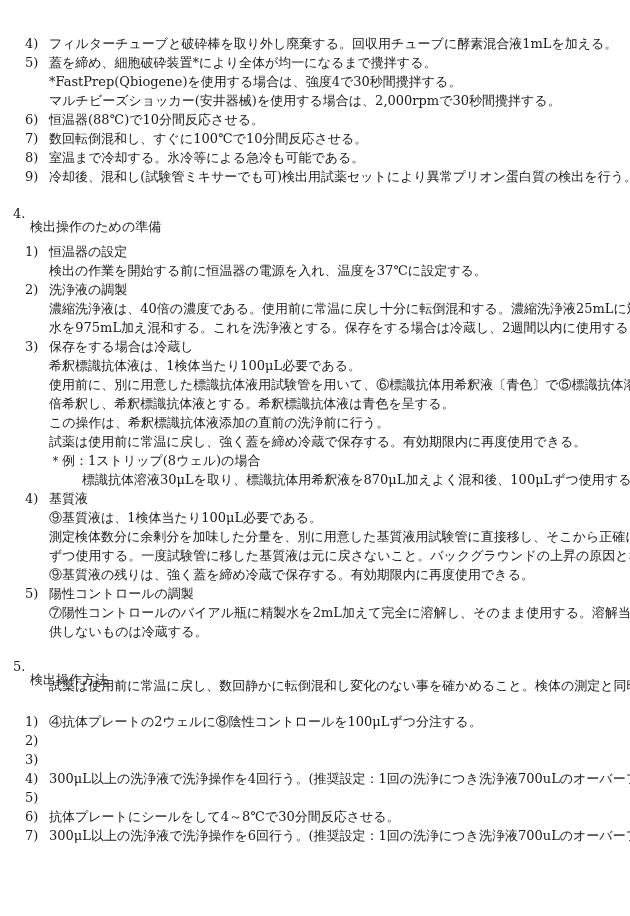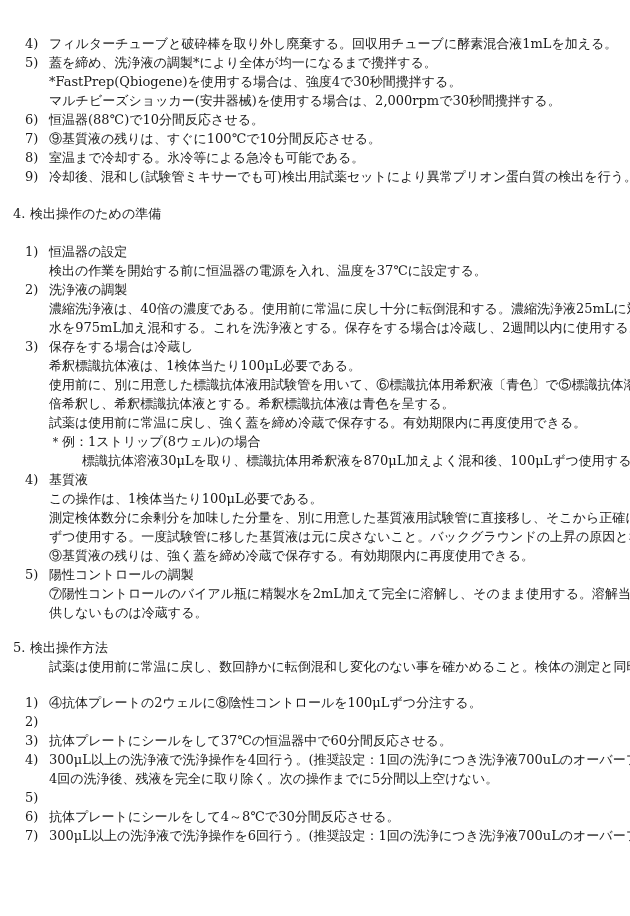--- a/index.html
+++ b/index.html
@@ -4,57 +4,57 @@
 <style>
   html, body { margin:0; padding:0; background:#ffffff; }
   body { width:630px; height:916px; overflow:hidden; position:relative;
          font-family:"DejaVu Serif", "Liberation Serif", serif; font-size:13px; color:#1a1a1a; }
   .page { position:absolute; left:0; top:34px; width:630px; }
   .line { height:19px; line-height:19px; white-space:nowrap; position:relative; }
   .num { position:absolute; left:25px; top:0; }
   .txt { position:absolute; left:49px; top:0; }
   .txt.ex { left:82px; }
   .hnum { position:absolute; left:13px; top:0; }
-  .htxt { position:absolute; left:30px; top:0; }
+  .htxt { position:absolute; left:30px; top:13px; }
   .sp18 { height:18px; } .sp19 { height:19px; } .sp16 { height:16px; } .sp17 { height:17px; }
 </style>
 </head>
 <body>
 
 <div class="page">
 
   <div>
     <div>
       <div class="line">
           <span class="num">4)</span>
           <span class="txt">フィルターチューブと破砕棒を取り外し廃棄する。回収用チューブに酵素混合液1mLを加える。</span>
         </div>
     </div>
     <div>
       <div class="line">
           <span class="num">5)</span>
-          <span class="txt">蓋を締め、洗浄液の調製*により全体が均一になるまで攪拌する。</span>
+          <span class="txt">蓋を締め、細胞破砕装置*により全体が均一になるまで攪拌する。</span>
         </div>
       <div class="line">
           <span class="txt">*FastPrep(Qbiogene)を使用する場合は、強度4で30秒間攪拌する。</span>
         </div>
       <div class="line">
           <span class="txt">マルチビーズショッカー(安井器械)を使用する場合は、2,000rpmで30秒間攪拌する。</span>
         </div>
     </div>
     <div>
       <div class="line">
           <span class="num">6)</span>
           <span class="txt">恒温器(88℃)で10分間反応させる。</span>
         </div>
     </div>
     <div>
       <div class="line">
           <span class="num">7)</span>
-          <span class="txt">⑨基質液の残りは、すぐに100℃で10分間反応させる。</span>
+          <span class="txt">数回転倒混和し、すぐに100℃で10分間反応させる。</span>
         </div>
     </div>
     <div>
       <div class="line">
           <span class="num">8)</span>
           <span class="txt">室温まで冷却する。氷冷等による急冷も可能である。</span>
         </div>
     </div>
     <div>
       <div class="line">
@@ -104,37 +104,40 @@
       <div class="line">
           <span class="txt">希釈標識抗体液は、1検体当たり100μL必要である。</span>
         </div>
       <div class="line">
           <span class="txt">使用前に、別に用意した標識抗体液用試験管を用いて、⑥標識抗体用希釈液〔青色〕で⑤標識抗体溶液を30</span>
         </div>
       <div class="line">
           <span class="txt">倍希釈し、希釈標識抗体液とする。希釈標識抗体液は青色を呈する。</span>
         </div>
       <div class="line">
+          <span class="txt">この操作は、希釈標識抗体液添加の直前の洗浄前に行う。</span>
+        </div>
+      <div class="line">
           <span class="txt">試薬は使用前に常温に戻し、強く蓋を締め冷蔵で保存する。有効期限内に再度使用できる。</span>
         </div>
       <div class="line">
           <span class="txt">＊例：1ストリップ(8ウェル)の場合</span>
         </div>
       <div class="line">
           <span class="txt ex">標識抗体溶液30μLを取り、標識抗体用希釈液を870μL加えよく混和後、100μLずつ使用する。</span>
         </div>
     </div>
 
     <div>
       <div class="line">
           <span class="num">4)</span>
           <span class="txt">基質液</span>
         </div>
       <div class="line">
-          <span class="txt">この操作は、1検体当たり100μL必要である。</span>
+          <span class="txt">⑨基質液は、1検体当たり100μL必要である。</span>
         </div>
       <div class="line">
           <span class="txt">測定検体数分に余剰分を加味した分量を、別に用意した基質液用試験管に直接移し、そこから正確に100μL</span>
         </div>
       <div class="line">
           <span class="txt">ずつ使用する。一度試験管に移した基質液は元に戻さないこと。バックグラウンドの上昇の原因となる。</span>
         </div>
       <div class="line">
           <span class="txt">⑨基質液の残りは、強く蓋を締め冷蔵で保存する。有効期限内に再度使用できる。</span>
         </div>
@@ -170,30 +173,26 @@
     <div>
       <div class="line">
           <span class="num">1)</span>
           <span class="txt">④抗体プレートの2ウェルに⑧陰性コントロールを100μLずつ分注する。</span>
         </div>
       <div class="line">
           <span class="num">2)</span>
         </div>
       <div class="line">
           <span class="num">3)</span>
-          <span class="txt">抗体プレートにシールをして37℃の恒温器中で60分間反応させる。</span>
         </div>
       <div>
         <div class="line">
             <span class="num">4)</span>
             <span class="txt">300μL以上の洗浄液で洗浄操作を4回行う。(推奨設定：1回の洗浄につき洗浄液700uLのオーバーフロー洗浄)</span>
           </div>
-        <div class="line">
-            <span class="txt">4回の洗浄後、残液を完全に取り除く。次の操作までに5分間以上空けない。</span>
-          </div>
       </div>
       <div class="line">
           <span class="num">5)</span>
         </div>
       <div class="line">
           <span class="num">6)</span>
           <span class="txt">抗体プレートにシールをして4～8℃で30分間反応させる。</span>
         </div>
       <div class="line">
           <span class="num">7)</span>

